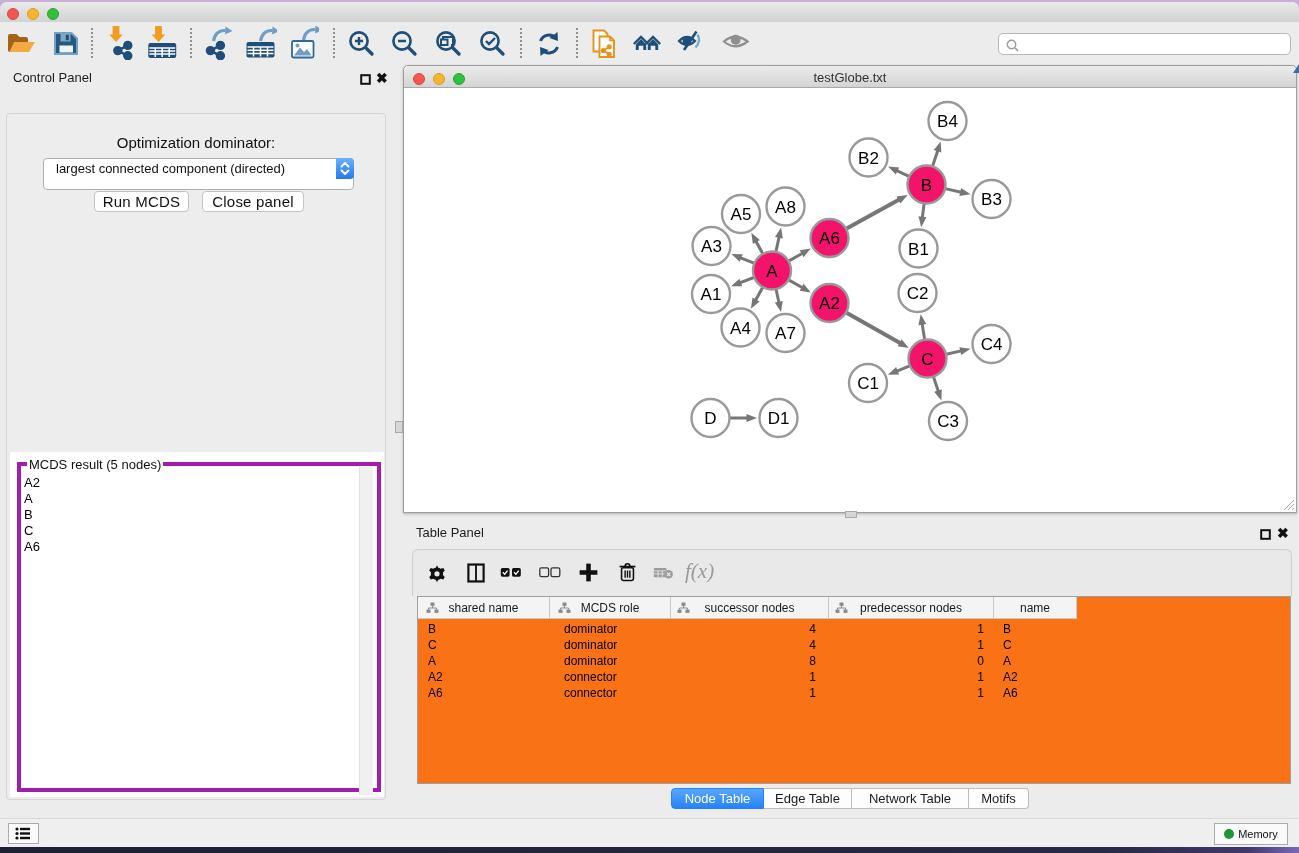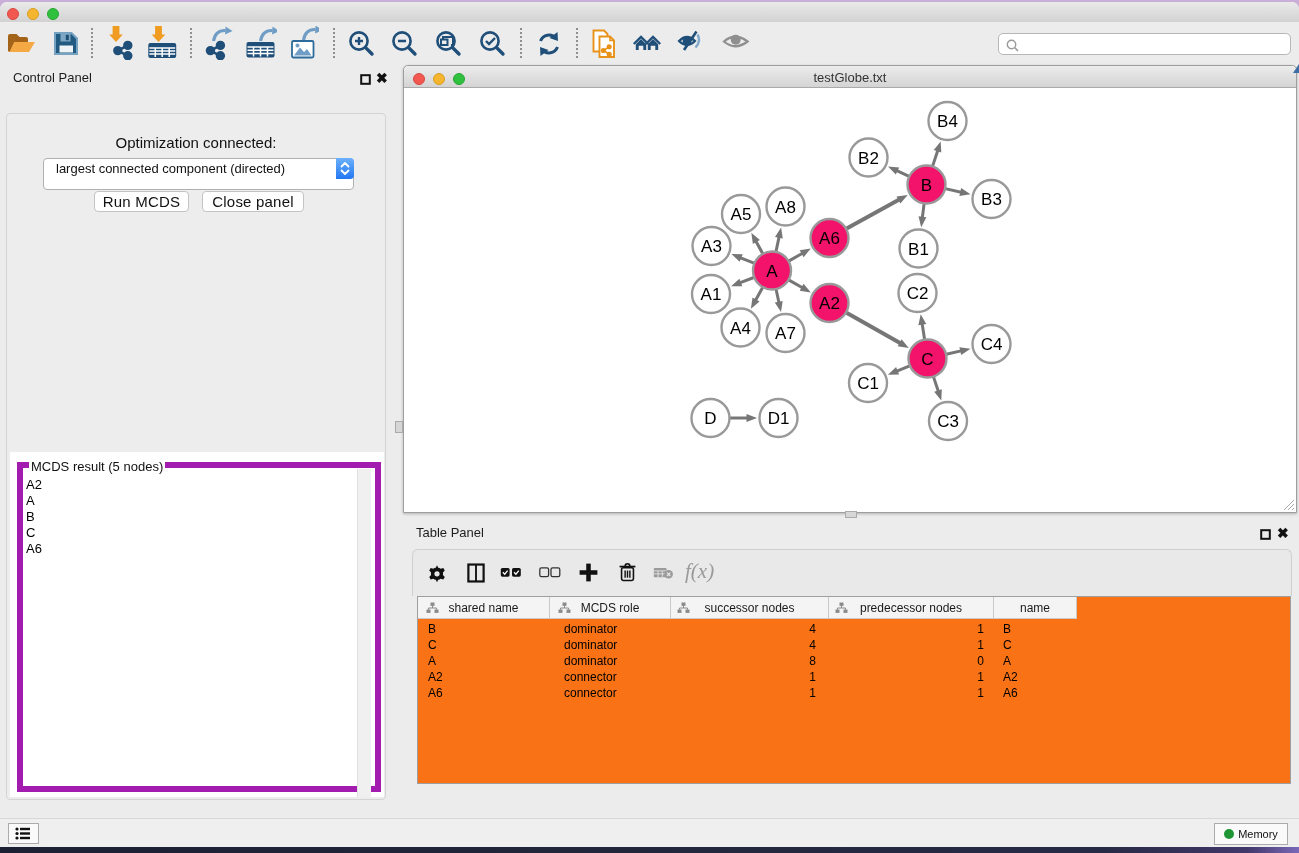--- a/index.html
+++ b/index.html
@@ -37,21 +37,21 @@
     font-size:15px; color:#111; }
   #dropdown { position:absolute; left:43px; top:156px; width:311px; height:32px;
     background:#fff; border:1px solid #b0b0b0; border-radius:4px; }
   #dropdown .txt { position:absolute; left:12px; top:2px; font-size:13px; color:#111; }
   #dropdown .step { position:absolute; right:-1px; top:-1px; width:18px; height:21px;
     background:linear-gradient(#6cb1fc,#2377f2); border-radius:0 4px 4px 0; }
   .btn { position:absolute; height:21px; background:#fefefe; border:1px solid #c3c3c3;
     border-radius:4px; font-size:15px; color:#111; text-align:center; line-height:20px; letter-spacing:0.2px; }
   #listbox { position:absolute; left:10px; top:450px; width:374px; height:345px; background:#fff; }
   #fieldset { position:absolute; left:7px; top:10px; width:364px; height:330px;
-    border:6px solid #a21caf; }
+    border:4px solid #a21caf; }
   #fieldset legend { position:absolute; left:6px; top:-9px; background:#fff; padding:0 2px;
     font-size:13px; color:#111; }
   #mcds-list { position:absolute; left:3px; top:9px; font-size:13px; color:#000; line-height:16px; }
   #list-scroll { position:absolute; right:4px; top:1px; width:14px; height:328px; background:#f0f0f0; border-left:1px solid #e0e0e0;}
   
   #netwin { position:absolute; left:403px; top:63px; width:894px; height:448px;
     background:#fff; border:1px solid #9e9e9e; border-radius:5px 5px 0 0;
     box-shadow:0 1px 3px rgba(0,0,0,.25); }
   #net-titlebar { position:absolute; left:0; top:0; width:100%; height:22px;
     background:linear-gradient(#ececec,#d4d4d4); border-bottom:1px solid #aaa;
@@ -235,21 +235,21 @@
         </svg>
     </div>
   </div>
 
   <div id="cp-title">Control Panel</div>
   <div class="wicon" style="left:360px; top:71px"><svg width="11" height="11">
         <rect x="1.2" y="1.2" width="8.6" height="8.6" fill="none" stroke="#111" stroke-width="2"></rect>
       </svg></div>
   <div class="wicon" style="left:376px; top:68px; font-weight:bold; font-size:14px">✖</div>
   <div id="cp-body"></div>
-  <div id="opt-label">Optimization connected:</div>
+  <div id="opt-label">Optimization dominator:</div>
   <div id="dropdown">
     <div class="txt">largest connected component (directed)</div>
     <div class="step"><svg width="18" height="21" viewBox="0 0 18 21">
       <path d="M5.5 8.5 L9 5 L12.5 8.5" fill="none" stroke="#fff" stroke-width="1.8" stroke-linecap="round" stroke-linejoin="round"></path>
       <path d="M5.5 12.5 L9 16 L12.5 12.5" fill="none" stroke="#fff" stroke-width="1.8" stroke-linecap="round" stroke-linejoin="round"></path>
         </svg></div>
   </div>
   <div class="btn" style="left:94px; top:189px; width:95px;">Run MCDS</div>
   <div class="btn" style="left:202px; top:189px; width:102px;">Close panel</div>
   <div id="listbox">
@@ -465,20 +465,26 @@
     <div class="cell" style="left:146px; top:72px; width:100px;">connector</div>
     <div class="cell" style="left:300px; top:72px; width:98px; text-align:right;">1</div>
     <div class="cell" style="left:470px; top:72px; width:96px; text-align:right;">1</div>
     <div class="cell" style="left:585px; top:72px; width:70px;">A2</div>
     <div class="cell" style="left:10px; top:88px; width:110px;">A6</div>
     <div class="cell" style="left:146px; top:88px; width:100px;">connector</div>
     <div class="cell" style="left:300px; top:88px; width:98px; text-align:right;">1</div>
     <div class="cell" style="left:470px; top:88px; width:96px; text-align:right;">1</div>
     <div class="cell" style="left:585px; top:88px; width:70px;">A6</div>
   </div>
+  <div class="tabbar2">
+    <div class="tab2 sel first" style="width:93px">Node Table</div>
+    <div class="tab2" style="width:88px">Edge Table</div>
+    <div class="tab2" style="width:117px">Network Table</div>
+    <div class="tab2 last" style="width:60px">Motifs</div>
+  </div>
 
   <div id="statusbar">
     <div id="sb-left"><svg width="29" height="19" viewBox="0 0 29 19">
       <circle cx="8" cy="5" r="1.6" fill="#111"></circle>
           <rect x="11" y="3.8" width="10" height="2.4" fill="#111"></rect>
       <circle cx="8" cy="9.5" r="1.6" fill="#111"></circle>
           <rect x="11" y="8.3" width="10" height="2.4" fill="#111"></rect>
       <circle cx="8" cy="14" r="1.6" fill="#111"></circle>
           <rect x="11" y="12.8" width="10" height="2.4" fill="#111"></rect>
     </svg></div>

